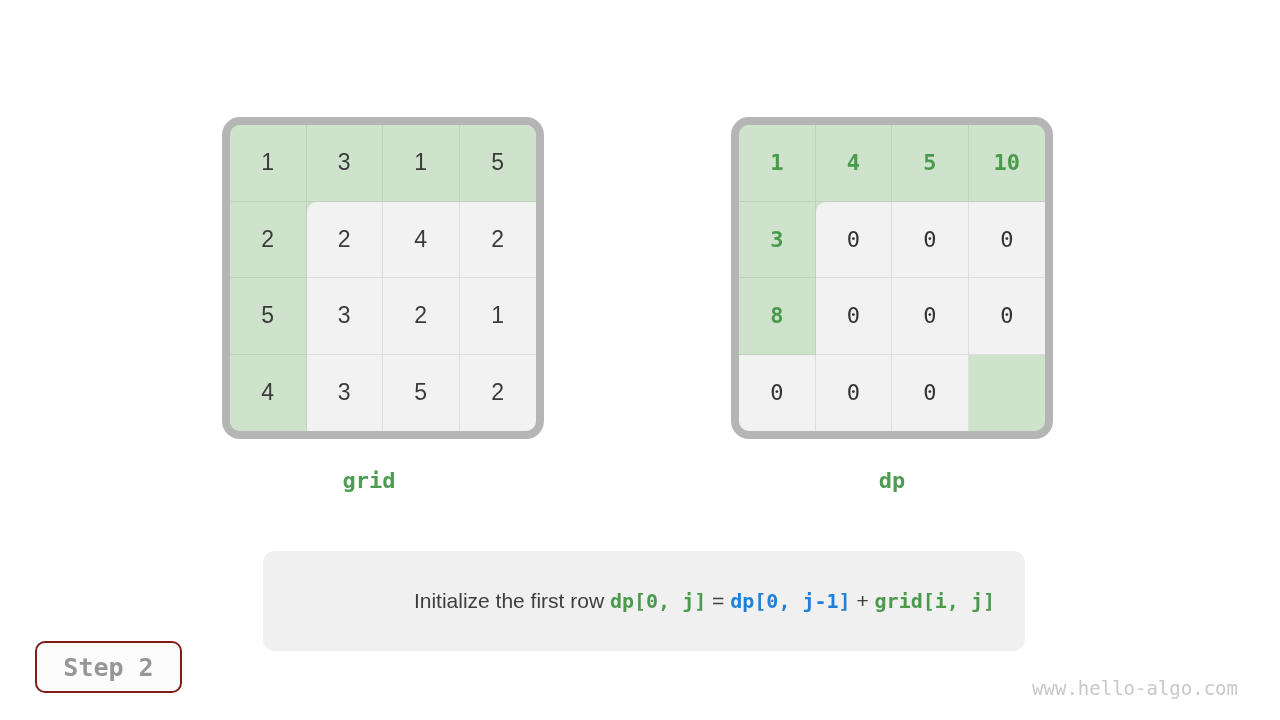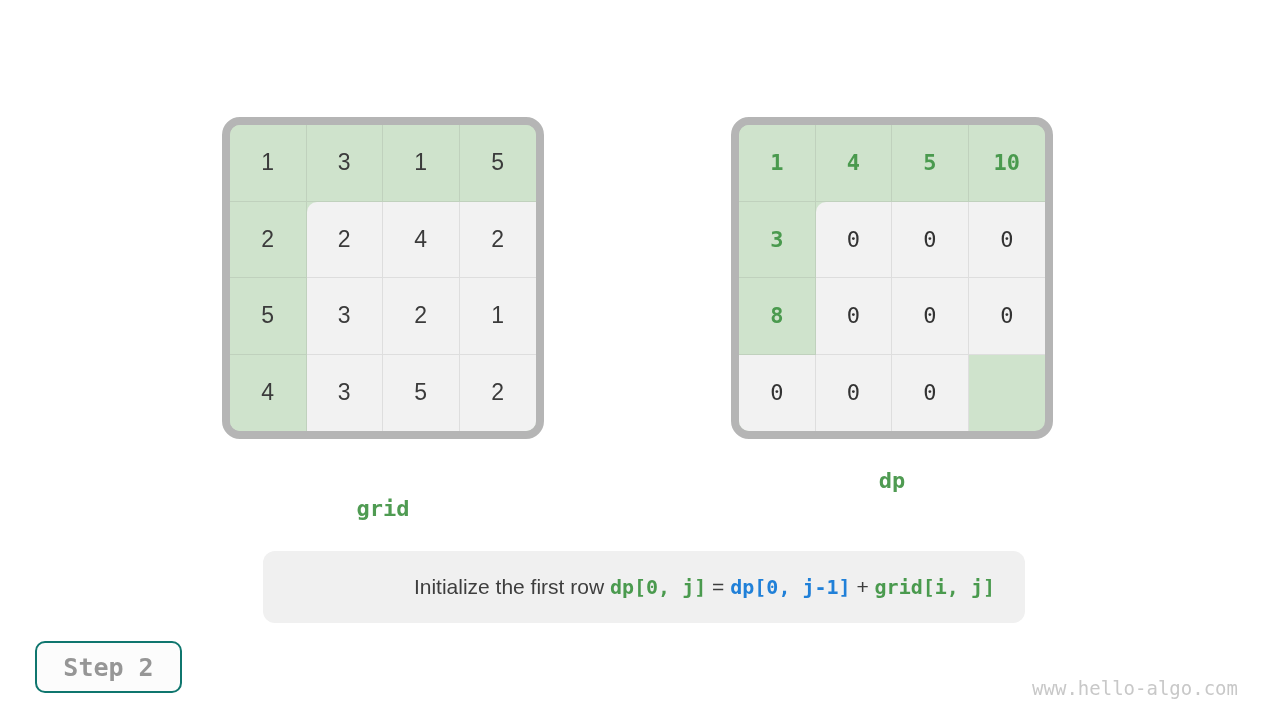--- a/index.html
+++ b/index.html
@@ -26,43 +26,43 @@
   .val-sans { font-family:"Liberation Sans", sans-serif; font-size:23px; color:#3b3b3b; }
   .val-mono-dark  { font-family:"DejaVu Sans Mono", monospace; font-size:22px; color:#333333; }
   .val-mono-green { font-family:"DejaVu Sans Mono", monospace; font-size:22px; font-weight:bold; color:#4a9a4e; }
 
   
   .matrix-label {
     position:absolute; top:468px; width:322px; text-align:center;
     font-family:"DejaVu Sans Mono", monospace; font-weight:bold;
     font-size:22px; color:#4f9b52;
   }
-  .matrix-label-grid { left:222px;margin-top:28px; }
+  .matrix-label-grid { left:208px; }
   .matrix-label-dp   { left:731px; }
 
   
   .caption-box {
-    position:absolute; left:263px; top:551px; width:762px; height:72px;
+    position:absolute; left:263px; top:551px; width:762px; height:100px;
     background:#f0f0f0; border-radius:12px;
     display:flex; flex-direction:column; justify-content:center;
     padding-right:30px;
   }
   .caption-line {
     text-align:right; line-height:45px; white-space:pre;
     font-size:21px; color:#3e3e3e;
   }
   .seg-plain { font-family:"Liberation Sans", sans-serif; color:#3e3e3e; }
   .seg-green { font-family:"DejaVu Sans Mono", monospace; font-weight:bold; font-size:20px; color:#4a9a4e; }
   .seg-blue1 { font-family:"DejaVu Sans Mono", monospace; font-weight:bold; font-size:20px; color:#2080d8; }
   .seg-blue2 { font-family:"DejaVu Sans Mono", monospace; font-weight:bold; font-size:20px; color:#3252c9; }
 
   
   .step-badge {
     position:absolute; left:35px; top:641px; width:147px; height:52px;
-    background:#fcfcfc; border:2px solid #0f766e; border-radius:10px;
+    background:#fcfcfc; border:2px solid #7f1d1d; border-radius:10px;
     display:flex; align-items:center; justify-content:center;
   }
   .step-badge span {
     font-family:"DejaVu Sans Mono", monospace; font-weight:bold;
     font-size:25px; color:#969696;
   }
 
   
   .watermark {
     position:absolute; right:42px; top:677px;

